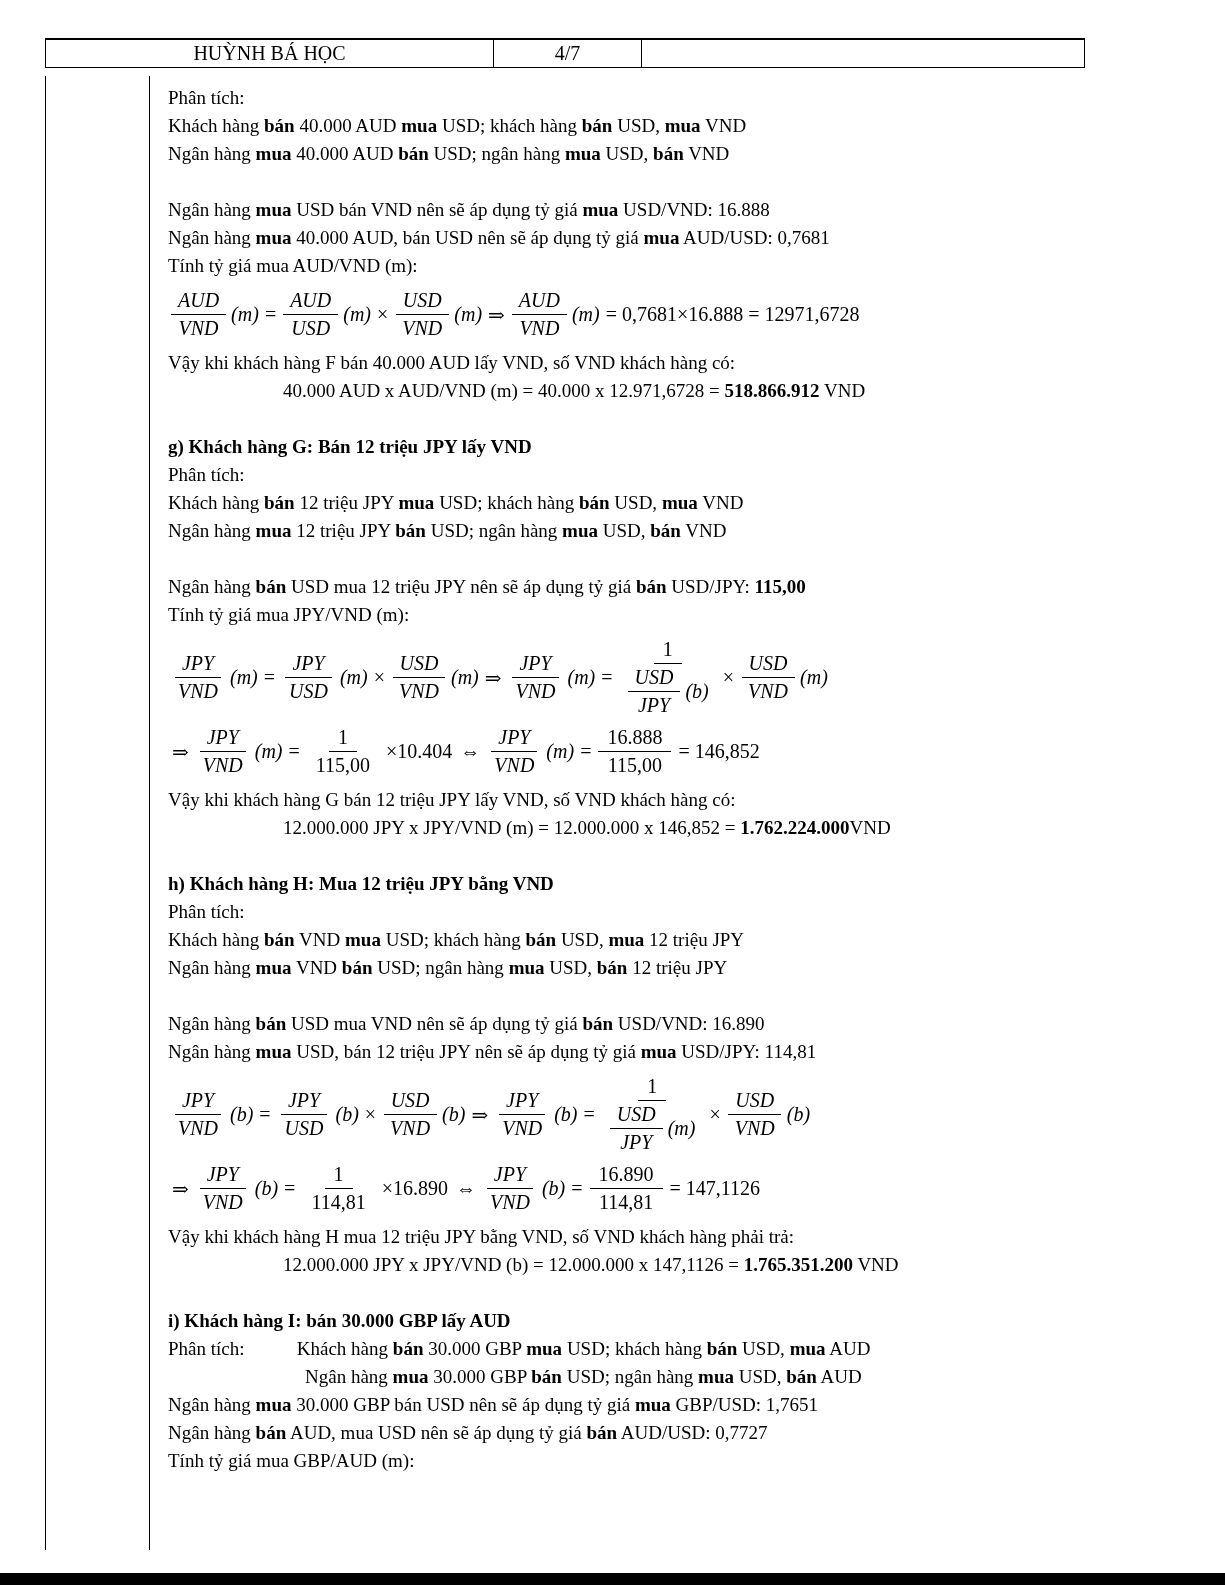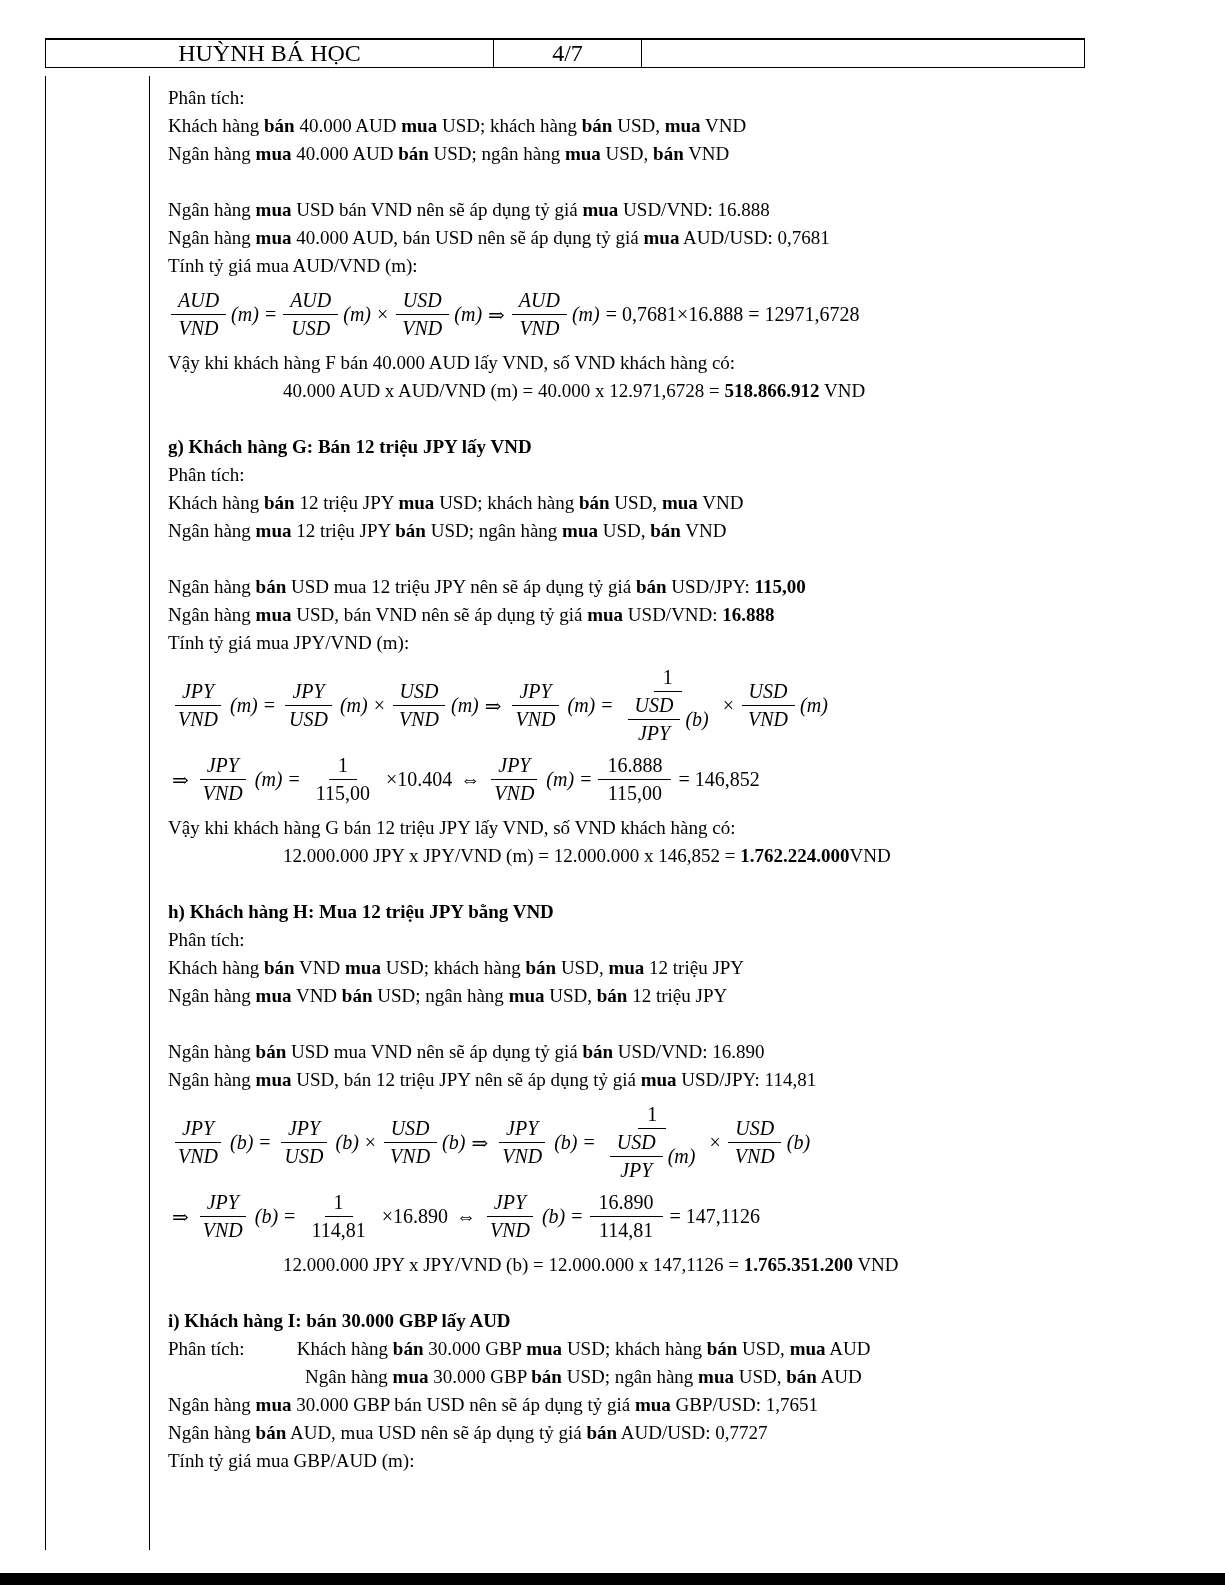--- a/index.html
+++ b/index.html
@@ -11,21 +11,21 @@
   .page{position:absolute;inset:0;background:#fff;}
 
   
   .header{
     position:absolute;left:45px;top:38px;width:1040px;height:30px;
     display:flex;box-sizing:border-box;
     border:1px solid #000;border-top:2px solid #000;
   }
   .hcell{
     display:flex;align-items:center;justify-content:center;
-    font-size:24px;box-sizing:border-box;height:100%;
+    font-size:20px;box-sizing:border-box;height:100%;
   }
   .hcell.h1{width:448px;border-right:1px solid #000;}
   .hcell.h2{width:148px;border-right:1px solid #000;}
   .hcell.h3{flex:1;}
 
   
   .body-table{
     position:absolute;left:45px;top:76px;width:1040px;height:1474px;
     display:flex;box-sizing:border-box;border-left:1px solid #000;
   }
@@ -115,21 +115,20 @@
         </div>
         <div class="para"><span>Vậy khi khách hàng F bán 40.000 AUD lấy VND, số VND khách hàng có:</span></div>
         <div class="para result"><span>40.000 AUD x AUD/VND (m) = 40.000 x 12.971,6728 = </span><span class="b">518.866.912</span><span> VND</span></div>
         <div class="blank"></div>
         <div class="para"><span class="b">g) Khách hàng G: Bán 12 triệu JPY lấy VND</span></div>
         <div class="para"><span>Phân tích:</span></div>
         <div class="para"><span>Khách hàng </span><span class="b">bán</span><span> 12 triệu JPY </span><span class="b">mua</span><span> USD; khách hàng </span><span class="b">bán</span><span> USD, </span><span class="b">mua</span><span> VND</span></div>
         <div class="para"><span>Ngân hàng </span><span class="b">mua</span><span> 12 triệu JPY </span><span class="b">bán</span><span> USD; ngân hàng </span><span class="b">mua</span><span> USD, </span><span class="b">bán</span><span> VND</span></div>
         <div class="blank"></div>
         <div class="para"><span>Ngân hàng </span><span class="b">bán</span><span> USD mua 12 triệu JPY nên sẽ áp dụng tỷ giá </span><span class="b">bán</span><span> USD/JPY: </span><span class="b">115,00</span></div>
-        <div class="para"><span>Ngân hàng </span><span class="b">mua</span><span> USD, bán VND nên sẽ áp dụng tỷ giá </span><span class="b">mua</span><span> USD/VND: </span><span class="b">16.888</span></div>
         <div class="para"><span>Tính tỷ giá mua JPY/VND (m):</span></div>
         <div class="formula">
           <span class="fr">
             <span class="n">
               <span class="it">JPY</span>
             </span>
             <span class="d">
               <span class="it">VND</span>
             </span>
           </span>
@@ -347,20 +346,21 @@
           <span class="fr">
             <span class="n">
               <span class="up">16.890</span>
             </span>
             <span class="d">
               <span class="up">114,81</span>
             </span>
           </span>
           <span class="up">= 147,1126</span>
         </div>
+        <div class="para"><span>Vậy khi khách hàng H mua 12 triệu JPY bằng VND, số VND khách hàng phải trả:</span></div>
         <div class="para result"><span>12.000.000 JPY x JPY/VND (b) = 12.000.000 x 147,1126 = </span><span class="b">1.765.351.200</span><span> VND</span></div>
         <div class="blank"></div>
         <div class="para"><span class="b">i) Khách hàng I: bán 30.000 GBP lấy AUD</span></div>
         <div class="para"><span>Phân tích:</span><span>&nbsp;&nbsp;&nbsp;&nbsp;&nbsp;&nbsp;&nbsp;&nbsp;&nbsp;&nbsp;&nbsp;</span><span>Khách hàng </span><span class="b">bán</span><span> 30.000 GBP </span><span class="b">mua</span><span> USD; khách hàng </span><span class="b">bán</span><span> USD, </span><span class="b">mua</span><span> AUD</span></div>
         <div class="para indent-tab"><span>Ngân hàng </span><span class="b">mua</span><span> 30.000 GBP </span><span class="b">bán</span><span> USD; ngân hàng </span><span class="b">mua</span><span> USD, </span><span class="b">bán</span><span> AUD</span></div>
         <div class="para"><span>Ngân hàng </span><span class="b">mua</span><span> 30.000 GBP bán USD nên sẽ áp dụng tỷ giá </span><span class="b">mua</span><span> GBP/USD: 1,7651</span></div>
         <div class="para"><span>Ngân hàng </span><span class="b">bán</span><span> AUD, mua USD nên sẽ áp dụng tỷ giá </span><span class="b">bán</span><span> AUD/USD: 0,7727</span></div>
         <div class="para"><span>Tính tỷ giá mua GBP/AUD (m):</span></div>
       </div>
   </div>

